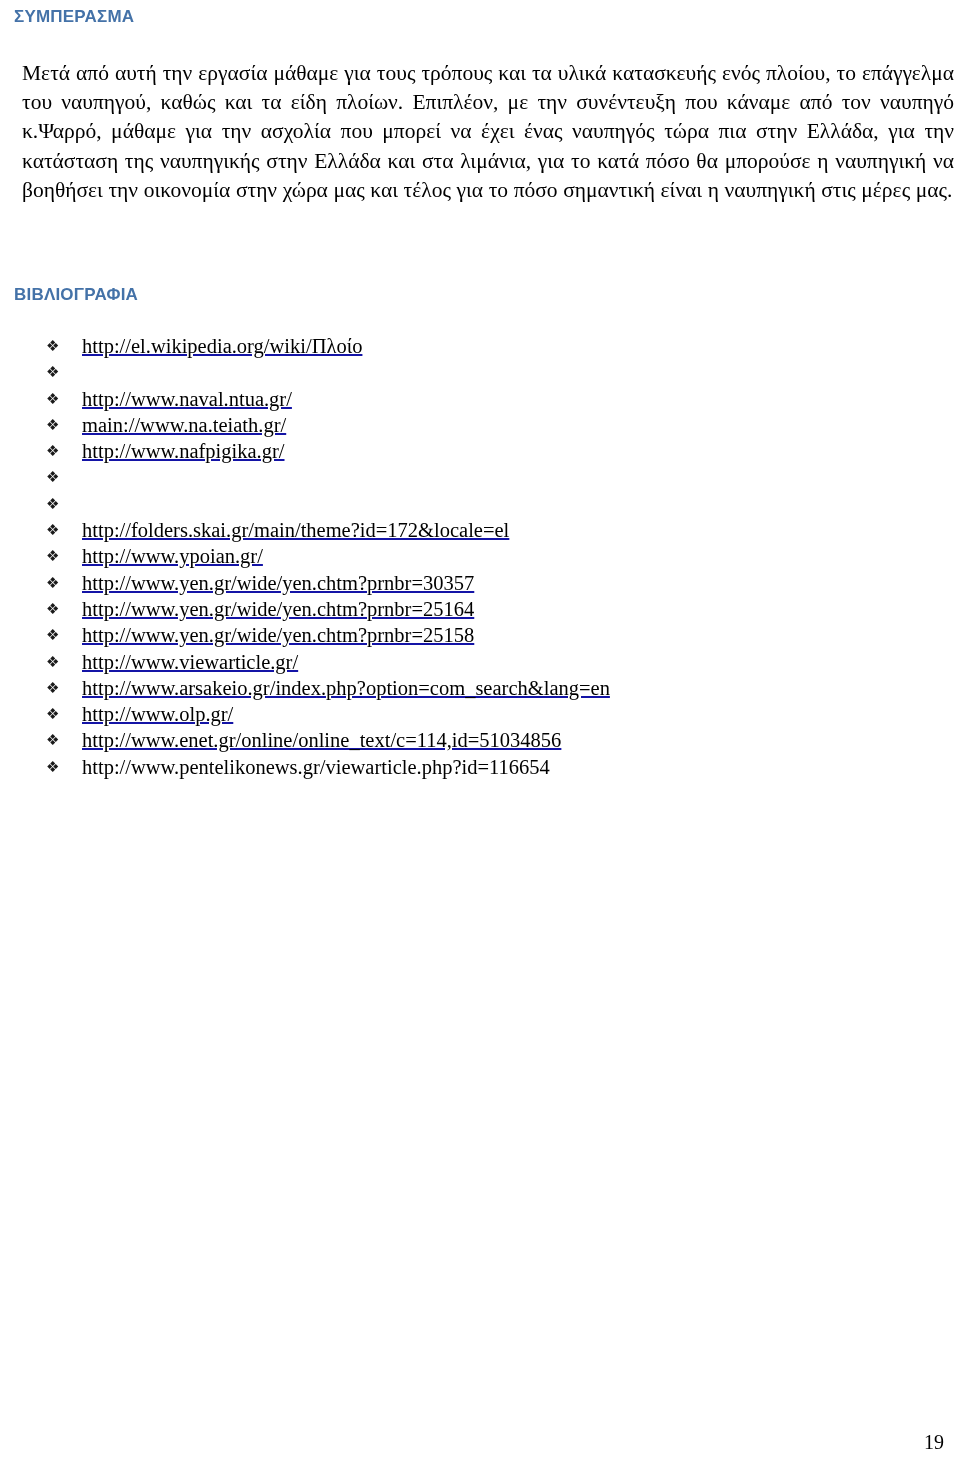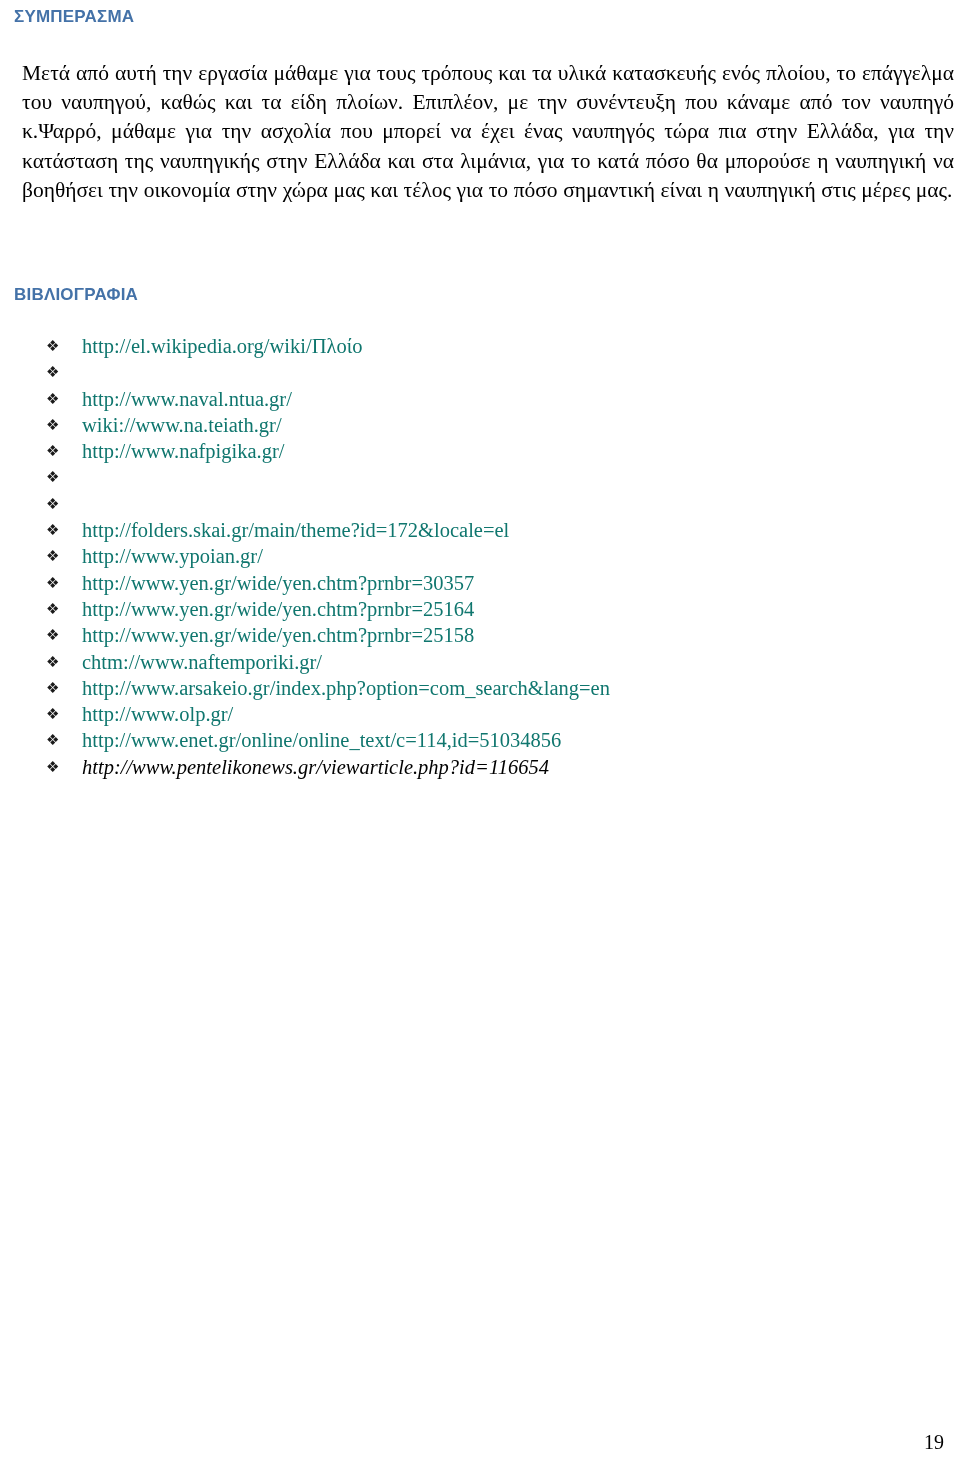--- a/index.html
+++ b/index.html
@@ -95,29 +95,29 @@
     font-size: 15px;
     line-height: 26.3px;
     color: #1a1a1a;
   }
   .biblio-text {
     display: inline;
     font-family: "Liberation Serif", "DejaVu Serif", serif;
     font-size: 20.5px;
   }
   .biblio-text.link {
-    color: #0f766e;
+    color: #000000;
+    text-decoration: underline;
     text-decoration-color: #1414a6;
     text-underline-offset: 1px;
     cursor: pointer;
   }
   .biblio-text.plain {
     color: #000000;
     text-decoration: none;
-    font-style: italic;
   }
 
   
   .page-number {
     position: absolute;
     right: 16px;
     bottom: 10px;
     font-family: Liberation Serif, serif;
     font-size: 20px;
     line-height: 1;
@@ -132,30 +132,30 @@
   <h1 class="section-heading" id="heading-conclusion">ΣΥΜΠΕΡΑΣΜΑ</h1>
 
   <p class="body-paragraph">Μετά από αυτή την εργασία μάθαμε για τους τρόπους και τα υλικά κατασκευής ενός πλοίου, το επάγγελμα του ναυπηγού, καθώς και τα είδη πλοίων. Επιπλέον, με την συνέντευξη που κάναμε από τον ναυπηγό κ.Ψαρρό, μάθαμε για την ασχολία που μπορεί να έχει ένας ναυπηγός τώρα πια στην Ελλάδα, για την κατάσταση της ναυπηγικής στην Ελλάδα και στα λιμάνια, για το κατά πόσο θα μπορούσε η ναυπηγική να βοηθήσει την οικονομία στην χώρα μας και τέλος για το πόσο σημαντική είναι η ναυπηγική στις μέρες μας.</p>
 
   <h1 class="section-heading" id="heading-bibliography">ΒΙΒΛΙΟΓΡΑΦΙΑ</h1>
 
   <ul class="biblio-list" id="biblio-list">
       <li class="biblio-item"><span class="biblio-bullet">❖</span><span class="biblio-text link">http://el.wikipedia.org/wiki/Πλοίο</span></li>
       <li class="biblio-item"><span class="biblio-bullet">❖</span></li>
       <li class="biblio-item"><span class="biblio-bullet">❖</span><span class="biblio-text link">http://www.naval.ntua.gr/</span></li>
-      <li class="biblio-item"><span class="biblio-bullet">❖</span><span class="biblio-text link">wiki://www.na.teiath.gr/</span></li>
+      <li class="biblio-item"><span class="biblio-bullet">❖</span><span class="biblio-text link">main://www.na.teiath.gr/</span></li>
       <li class="biblio-item"><span class="biblio-bullet">❖</span><span class="biblio-text link">http://www.nafpigika.gr/</span></li>
       <li class="biblio-item"><span class="biblio-bullet">❖</span></li>
       <li class="biblio-item"><span class="biblio-bullet">❖</span></li>
       <li class="biblio-item"><span class="biblio-bullet">❖</span><span class="biblio-text link">http://folders.skai.gr/main/theme?id=172&amp;locale=el</span></li>
       <li class="biblio-item"><span class="biblio-bullet">❖</span><span class="biblio-text link">http://www.ypoian.gr/</span></li>
       <li class="biblio-item"><span class="biblio-bullet">❖</span><span class="biblio-text link">http://www.yen.gr/wide/yen.chtm?prnbr=30357</span></li>
       <li class="biblio-item"><span class="biblio-bullet">❖</span><span class="biblio-text link">http://www.yen.gr/wide/yen.chtm?prnbr=25164</span></li>
       <li class="biblio-item"><span class="biblio-bullet">❖</span><span class="biblio-text link">http://www.yen.gr/wide/yen.chtm?prnbr=25158</span></li>
-      <li class="biblio-item"><span class="biblio-bullet">❖</span><span class="biblio-text link">chtm://www.naftemporiki.gr/</span></li>
+      <li class="biblio-item"><span class="biblio-bullet">❖</span><span class="biblio-text link">http://www.viewarticle.gr/</span></li>
       <li class="biblio-item"><span class="biblio-bullet">❖</span><span class="biblio-text link">http://www.arsakeio.gr/index.php?option=com_search&amp;lang=en</span></li>
       <li class="biblio-item"><span class="biblio-bullet">❖</span><span class="biblio-text link">http://www.olp.gr/</span></li>
       <li class="biblio-item"><span class="biblio-bullet">❖</span><span class="biblio-text link">http://www.enet.gr/online/online_text/c=114,id=51034856</span></li>
       <li class="biblio-item"><span class="biblio-bullet">❖</span><span class="biblio-text plain">http://www.pentelikonews.gr/viewarticle.php?id=116654</span></li>
     </ul>
 
   <div class="page-number">19</div>
 
 </div>
 

